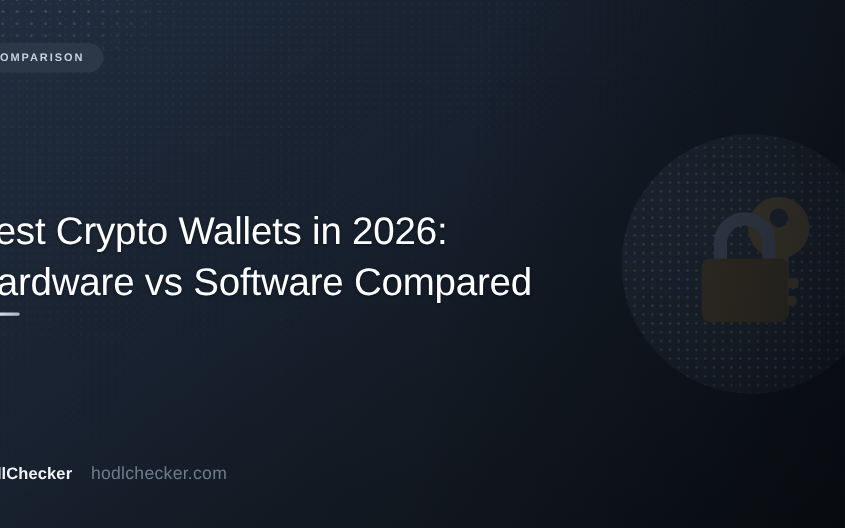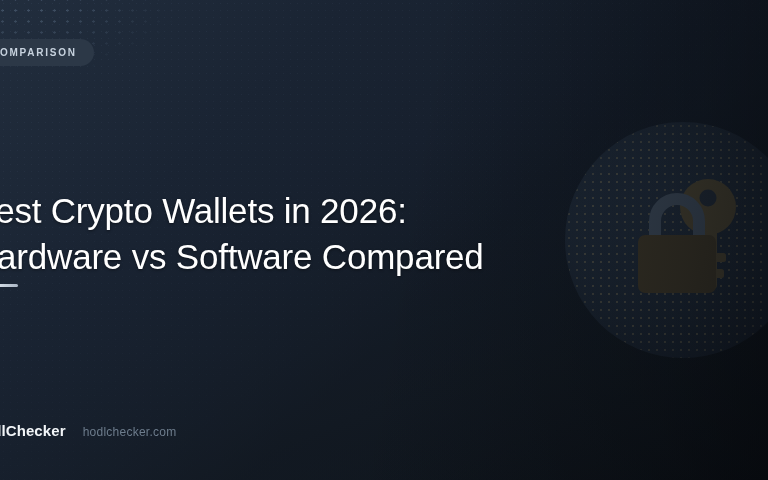--- a/index.html
+++ b/index.html
@@ -152,21 +152,21 @@
     white-space:nowrap;
   }
   .brand-name {
     color:#f2f5f8;
     font-size:15px;
     font-weight:700;
     letter-spacing:0.1px;
   }
   .brand-url {
     color:#6d7c8c;
-    font-size:12px;
+    font-size:16px;
     font-weight:400;
     letter-spacing:0.25px;
   }
 </style>
 </head>
 <body>
 
 <div class="hero">
 
   <div class="dot-field"></div>

